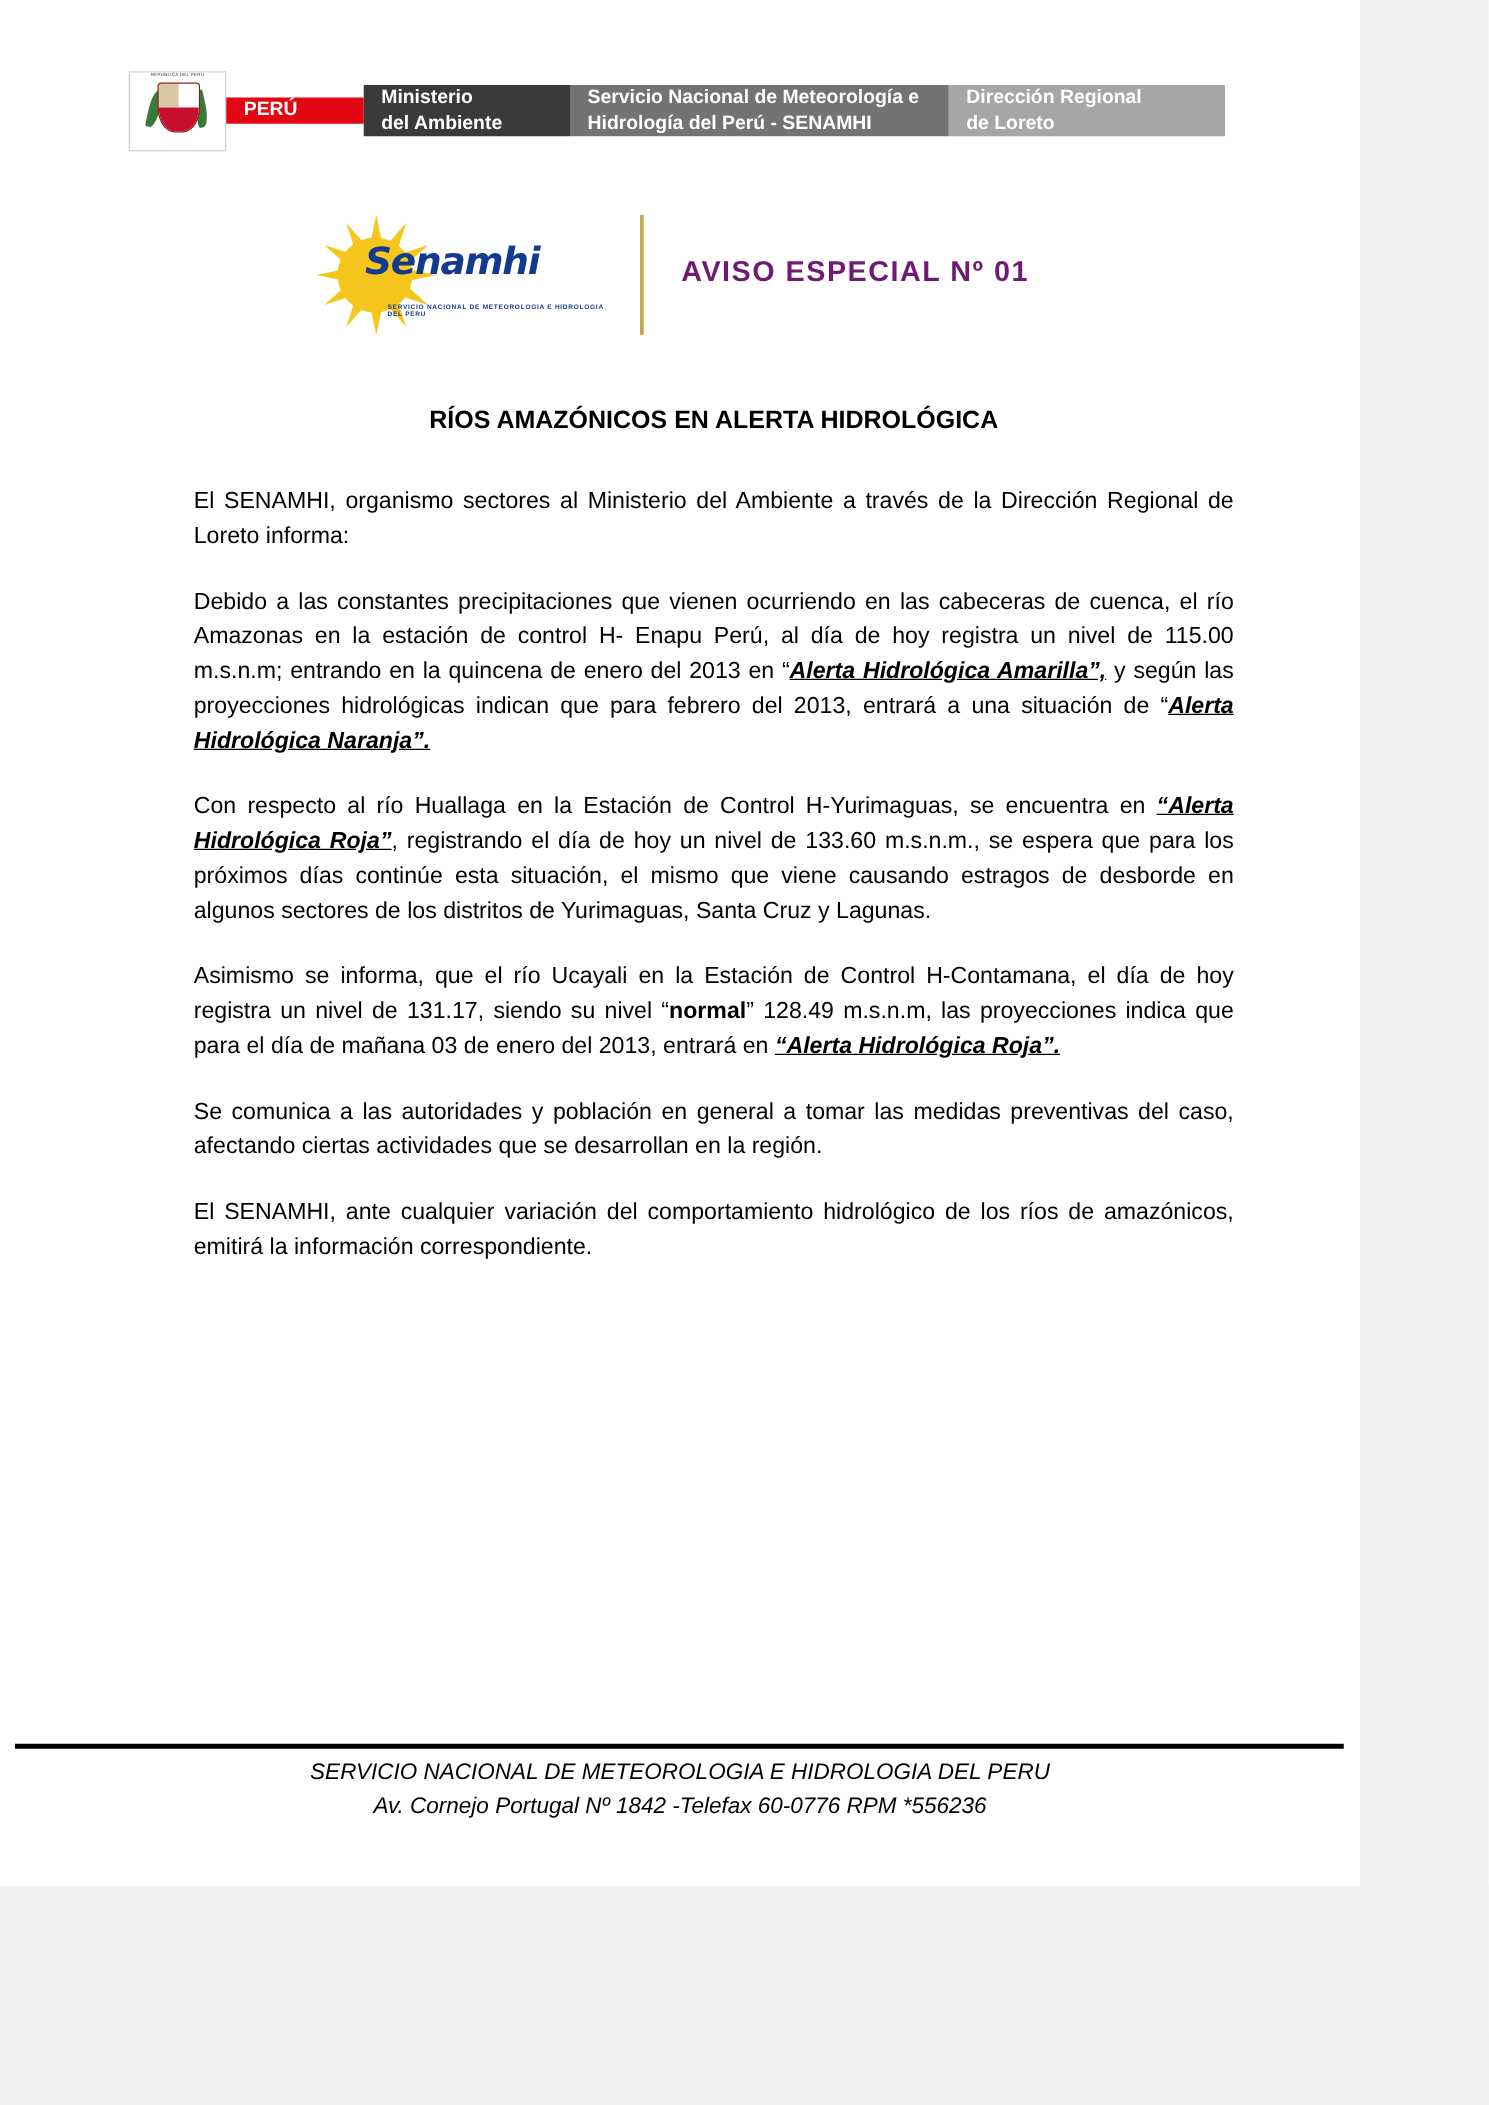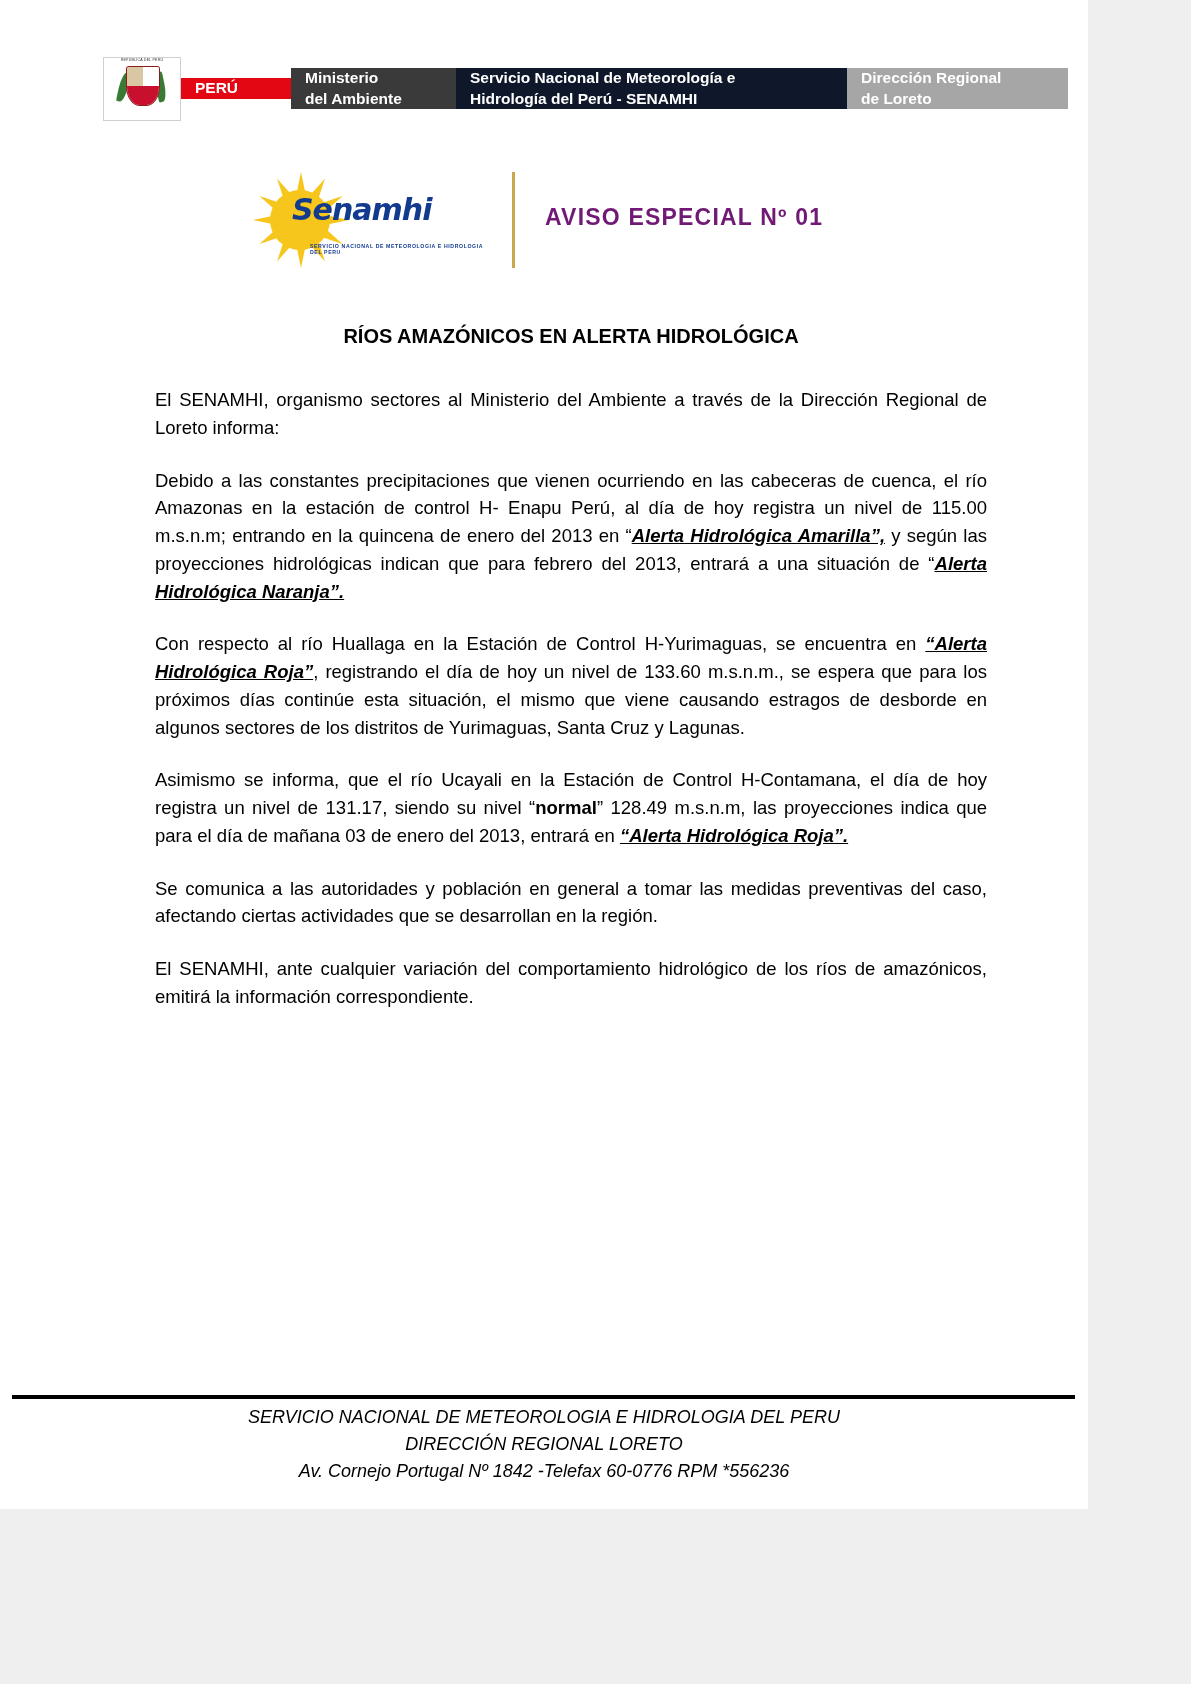--- a/index.html
+++ b/index.html
@@ -81,22 +81,22 @@
     width: 110px;
     background: #e30613;
     align-items: flex-start;
     font-size: 19px;
   }
   .seg-min {
     width: 165px;
     background: #3a3a3a;
   }
   .seg-senamhi {
-    width: 391px;
-    background: #0f172a;
+    width: 303px;
+    background: #737373;
   }
   .seg-loreto {
     width: 221px;
     background: #a6a6a6;
   }
 
   
   .shield {
     position: relative;
     width: 46px;
@@ -352,17 +352,16 @@
       <span>Asimismo se informa, que el río Ucayali en la Estación de Control H-Contamana,   el día de hoy registra un nivel de 131.17, siendo su nivel “</span><span class="b">normal</span><span>” 128.49 m.s.n.m, las proyecciones indica que para el  día de mañana 03 de enero del 2013, entrará en </span><span class="bi">“Alerta Hidrológica Roja”.</span>
     </p>
 
     <p class="para">Se comunica a las autoridades y población en general a tomar las medidas preventivas del caso, afectando ciertas actividades que se desarrollan en la región.</p>
     <p class="para">El SENAMHI,  ante cualquier variación del comportamiento hidrológico de los ríos de amazónicos, emitirá la información correspondiente.</p>
   </div>
 
   <div class="footer-rule"></div>
   <div class="footer">
     <div>SERVICIO NACIONAL DE METEOROLOGIA E HIDROLOGIA DEL PERU</div>
-    <div>DIRECCIÓN REGIONAL LORETO</div>
     <div>Av. Cornejo Portugal Nº 1842 -Telefax 60-0776 RPM *556236</div>
   </div>
 
 </div>
 
 </body></html>

